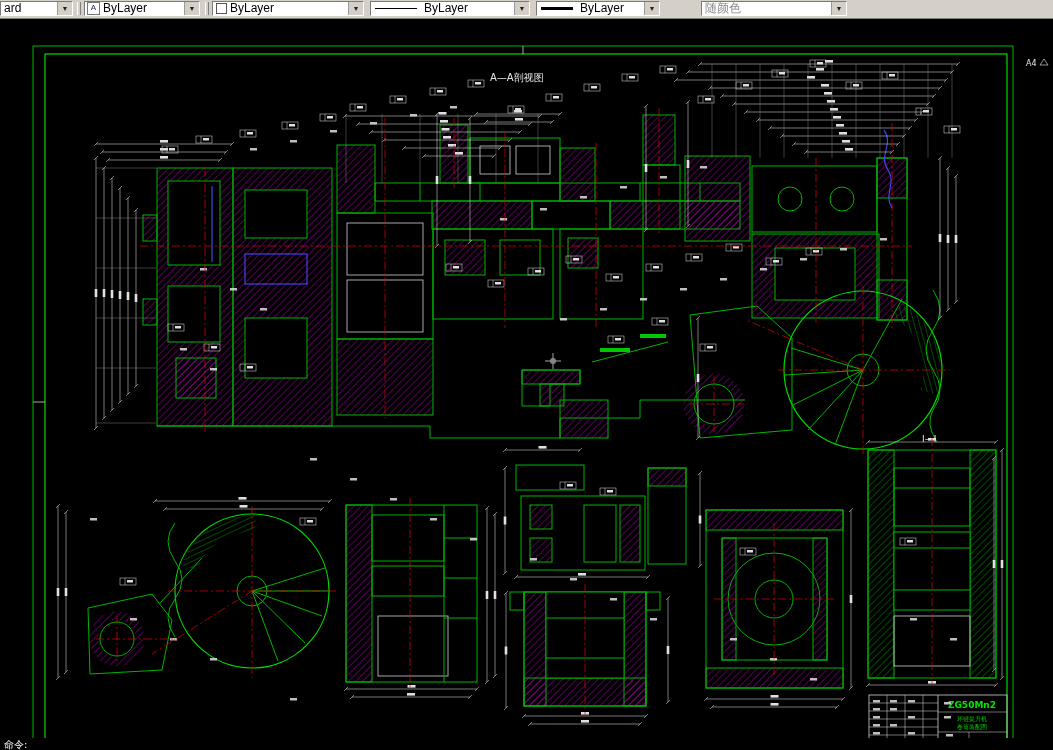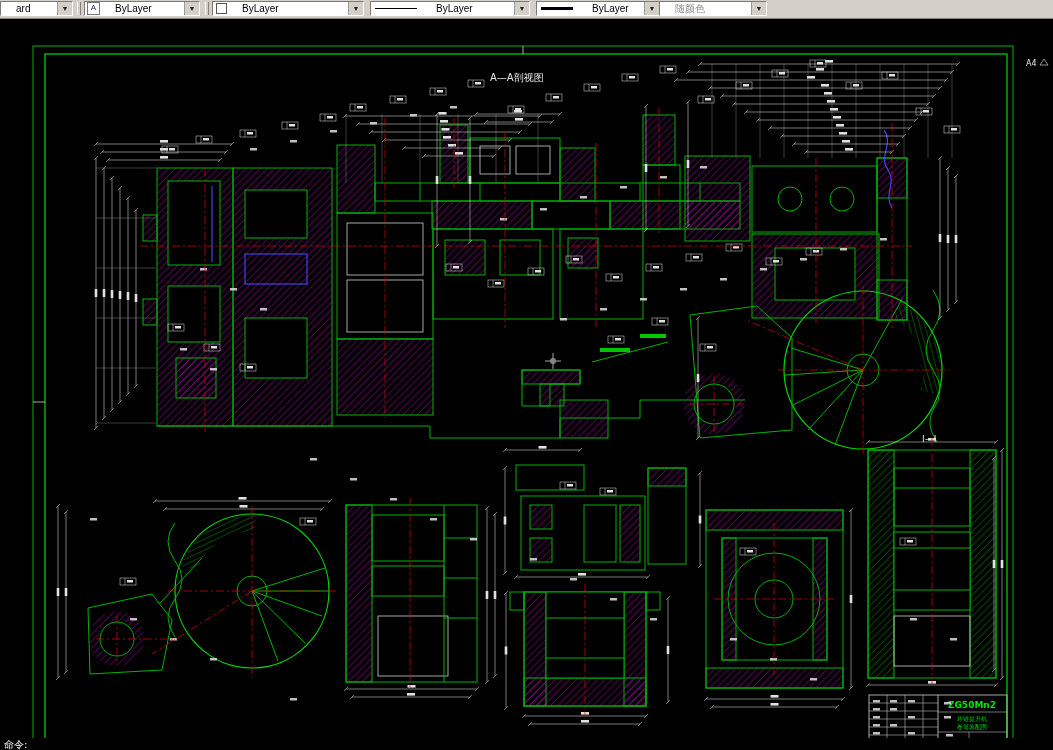--- a/index.html
+++ b/index.html
@@ -3,21 +3,21 @@
 <meta charset="utf-8">
 <style>
   html,body{margin:0;padding:0;background:#000;overflow:hidden}
   body{width:1053px;height:750px;position:relative;font-family:"Liberation Sans",sans-serif}
 
   
   .toolbar{position:absolute;top:0;left:0;width:1053px;height:18px;background:#d4d0c8;
            border-bottom:1px solid #808080;z-index:10}
   .combo{position:absolute;top:1px;height:15px;background:#fff;display:flex;align-items:center;
          border:1px solid;border-color:#7a7a7a #fff #fff #7a7a7a;box-sizing:border-box}
-  .cval{flex:1;font-size:10px;line-height:13px;padding:0 15px;color:#000;white-space:nowrap;overflow:hidden}
+  .cval{flex:1;font-size:12px;line-height:13px;padding:0 3px;color:#000;white-space:nowrap;overflow:hidden}
   .cval.dis{color:#8a8a8a}
   .cbtn{width:14px;height:13px;background:#d4d0c8;border-left:1px solid #9a9a9a;font-size:7px;
         text-align:center;line-height:13px;color:#222;flex:0 0 auto}
   .cicon{width:11px;height:11px;margin-left:2px;border:1px solid #777;background:#fff;
          font-size:8px;line-height:10px;text-align:center;color:#225;flex:0 0 auto}
   .lsamp{height:0;border-top:1px solid #000;width:42px;margin:0 4px;flex:0 0 auto}
   .lsamp.thick{border-top:3px solid #000;width:32px}
   .csw{width:9px;height:9px;border:1px solid #555;background:#fff;margin-left:3px;flex:0 0 auto}
   .sep{position:absolute;top:2px;width:2px;height:13px;border-left:1px solid #fff;border-right:1px solid #808080}
 
@@ -72,21 +72,21 @@
   <div class="combo" style="left:370px;width:160px">
     <span class="lsamp"></span>
     <span class="cval">ByLayer</span>
     <span class="cbtn">▼</span>
   </div>
   <div class="combo" style="left:536px;width:124px">
     <span class="lsamp thick"></span>
     <span class="cval">ByLayer</span>
     <span class="cbtn">▼</span>
   </div>
-  <div class="combo" style="left:659px;width:108px">
+  <div class="combo" style="left:701px;width:146px">
     <span class="cval dis">随颜色</span>
     <span class="cbtn">▼</span>
   </div>
 </div>
 
 <div class="canvas">
 <svg width="1053" height="750" viewBox="0 0 1053 750">
 <defs>
   <pattern id="hm" width="5" height="5" patternUnits="userSpaceOnUse" patternTransform="rotate(45)">
     <line x1="0" y1="0" x2="0" y2="5" stroke="#C000C0" stroke-width="0.9"></line>

